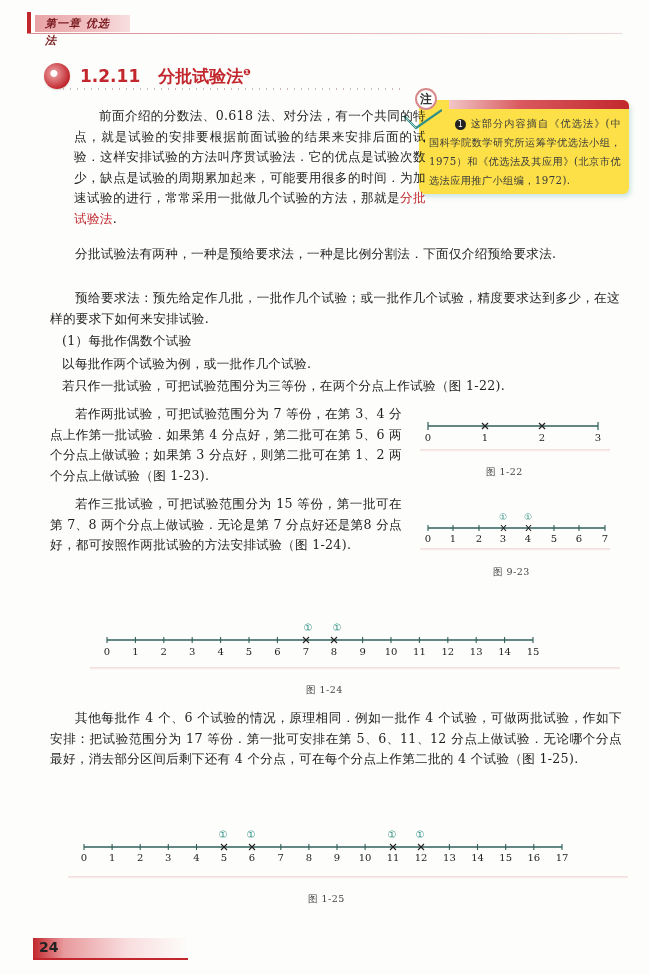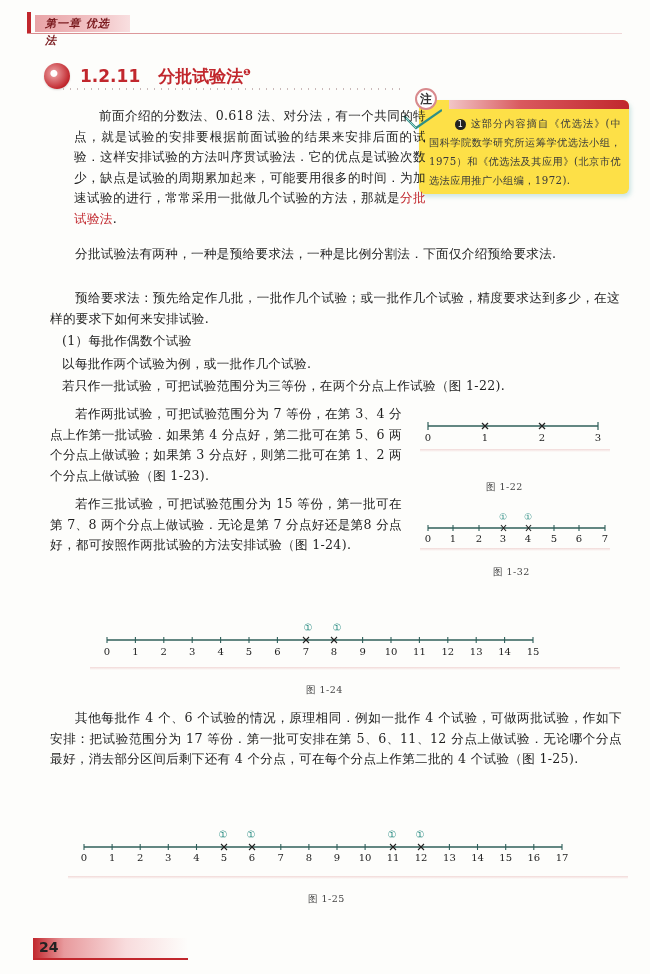--- a/index.html
+++ b/index.html
@@ -179,21 +179,21 @@
       </g>
       <g font-family="DejaVu Serif, serif" font-size="10" fill="#222" text-anchor="middle">
         <text x="3" y="19">0</text>
           <text x="60" y="19">1</text>
           <text x="117" y="19">2</text>
           <text x="173" y="19">3</text>
       </g>
     </svg>
   </div>
   <div class="fig-shadow" style="left:420px; top:449px; width:190px;"></div>
-  <div class="fig-caption" style="left:486px; top:466px;margin-top:15px;">图 1-22</div>
+  <div class="fig-caption" style="left:486px; top:466px;">图 1-22</div>
 
   <div class="fig" style="left:425px; top:512px;">
     <svg width="185" height="32">
       <g font-family="DejaVu Serif, serif" font-size="9" fill="#2f8f86" text-anchor="middle">
         <text x="78" y="8">①</text>
           <text x="103" y="8">①</text>
       </g>
       <line x1="3" y1="16" x2="180" y2="16" stroke="#2f5f5a" stroke-width="1.3"></line>
       <g stroke="#2f5f5a" stroke-width="1.1">
         <line x1="3" y1="13" x2="3" y2="19"></line>
@@ -215,21 +215,21 @@
           <text x="54" y="30">2</text>
           <text x="78" y="30">3</text>
         <text x="103" y="30">4</text>
           <text x="129" y="30">5</text>
           <text x="154" y="30">6</text>
           <text x="180" y="30">7</text>
       </g>
     </svg>
   </div>
   <div class="fig-shadow" style="left:420px; top:548px; width:190px;"></div>
-  <div class="fig-caption" style="left:493px; top:566px;">图 1-32</div>
+  <div class="fig-caption" style="left:493px; top:566px;">图 9-23</div>
 
   <div class="fig" style="left:105px; top:622px;">
     <svg width="440" height="36">
       <g font-family="DejaVu Serif, serif" font-size="10" fill="#2f8f86" text-anchor="middle">
         <text x="203" y="9">①</text>
           <text x="232" y="9">①</text>
       </g>
       <line x1="2" y1="18" x2="428" y2="18" stroke="#2f5f5a" stroke-width="1.3"></line>
       <g stroke="#2f5f5a" stroke-width="1.1">
         <line x1="2" y1="15" x2="2" y2="21"></line>

